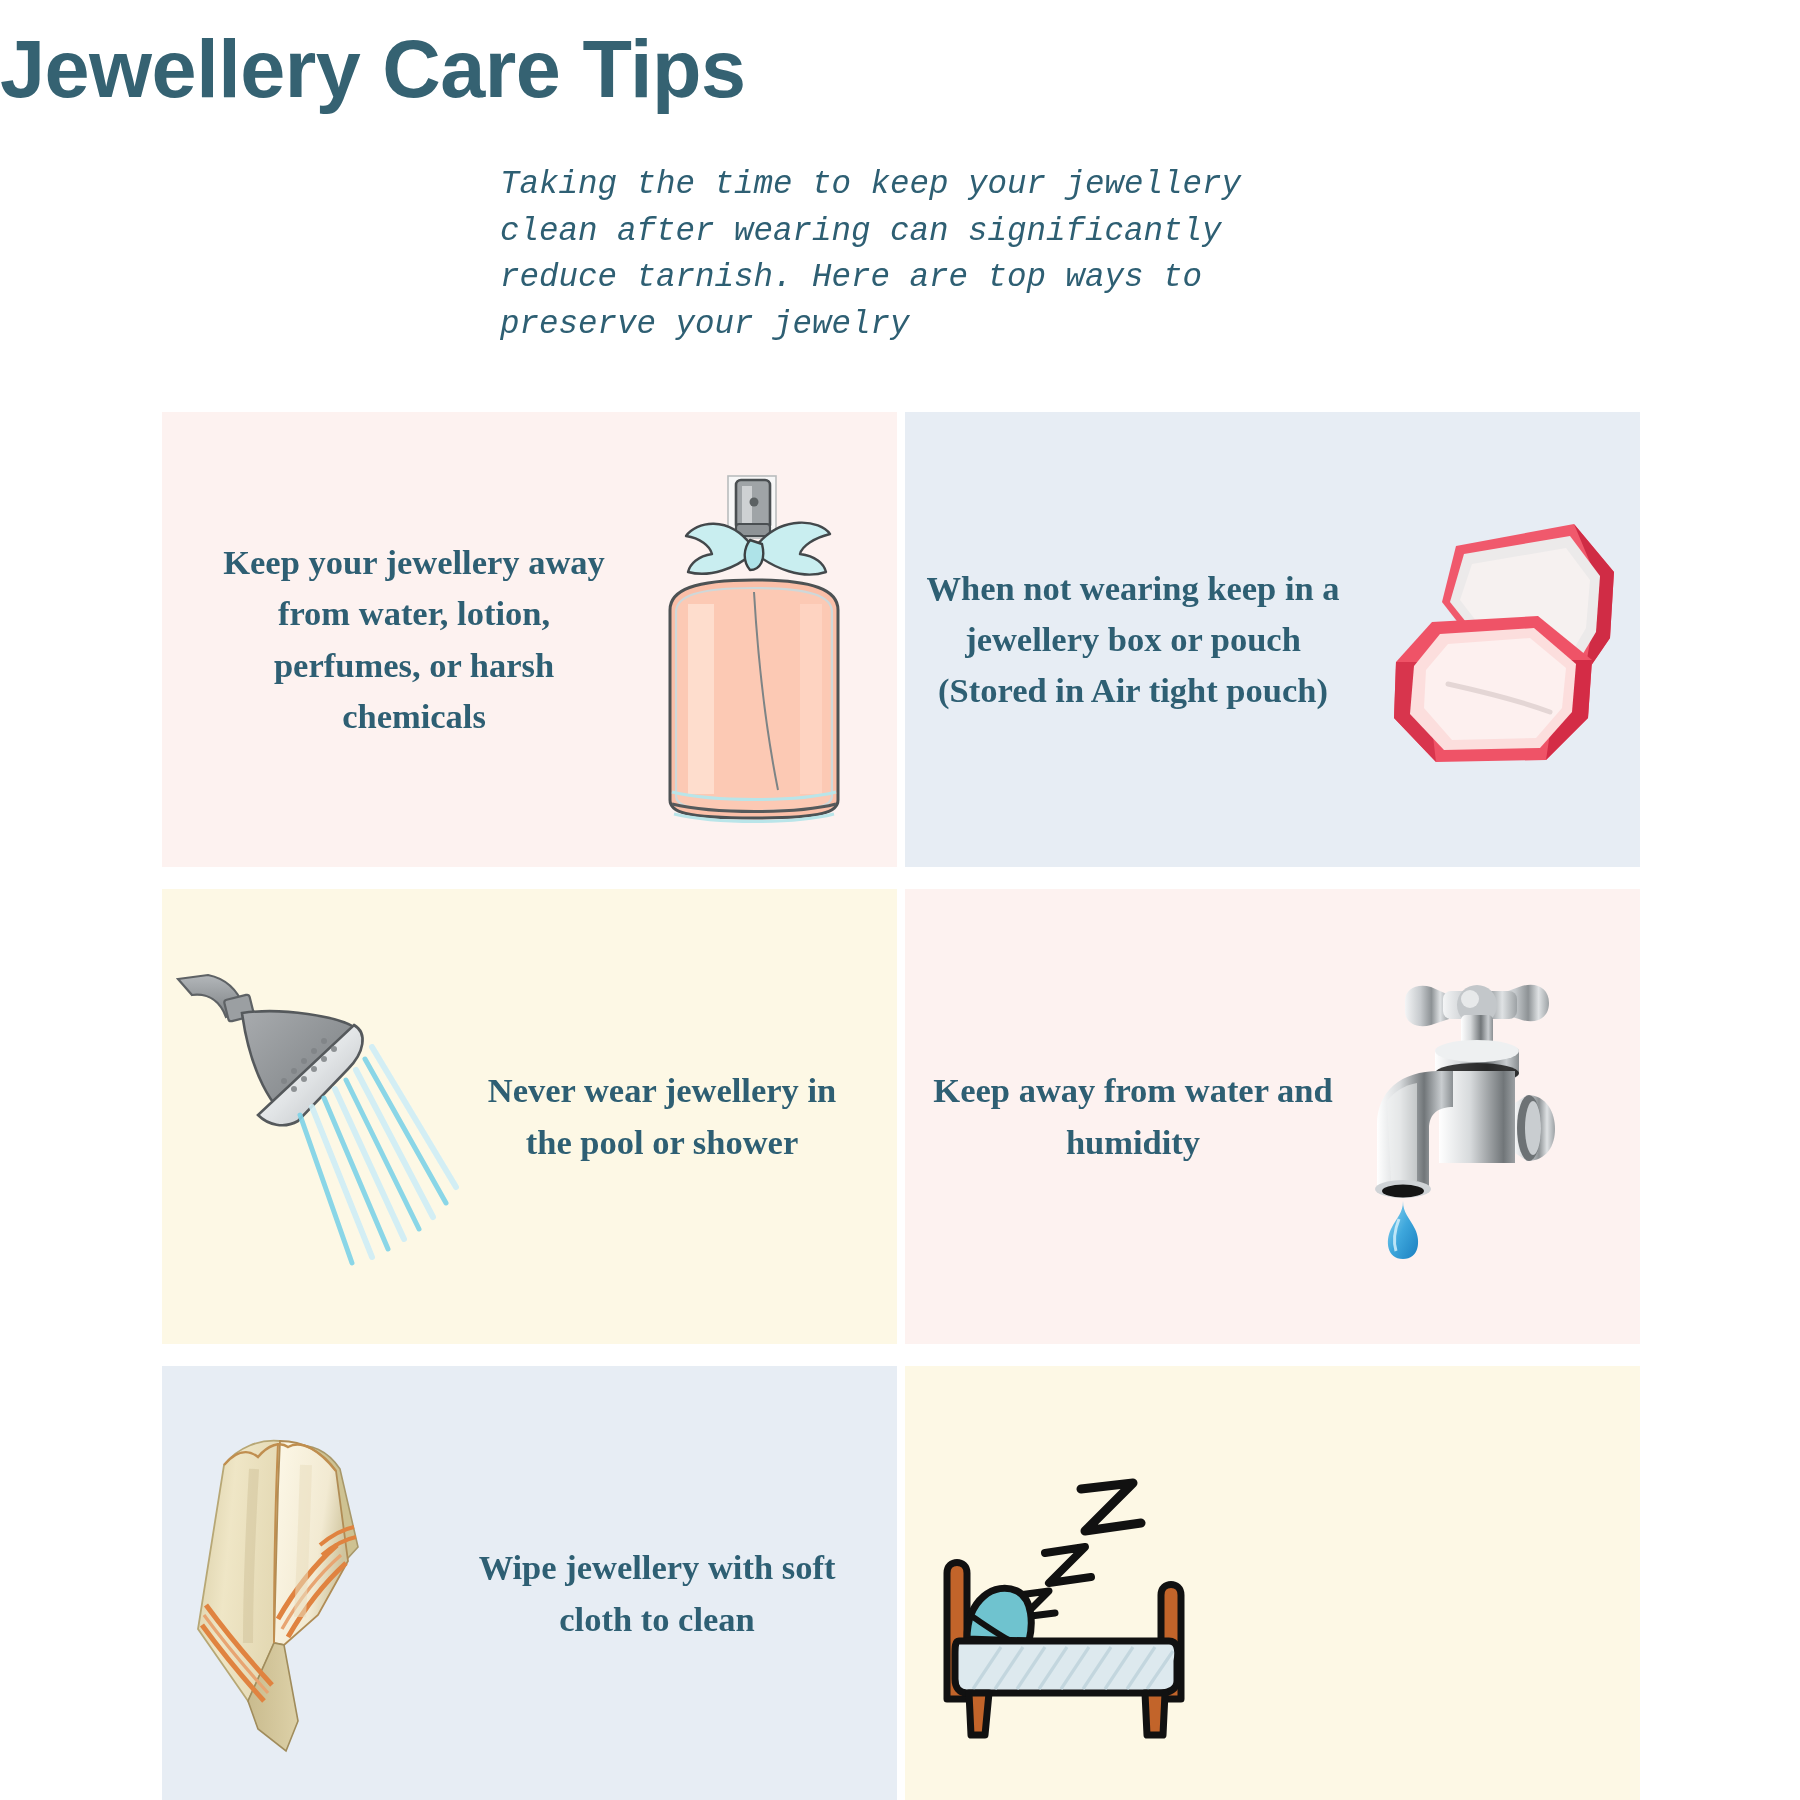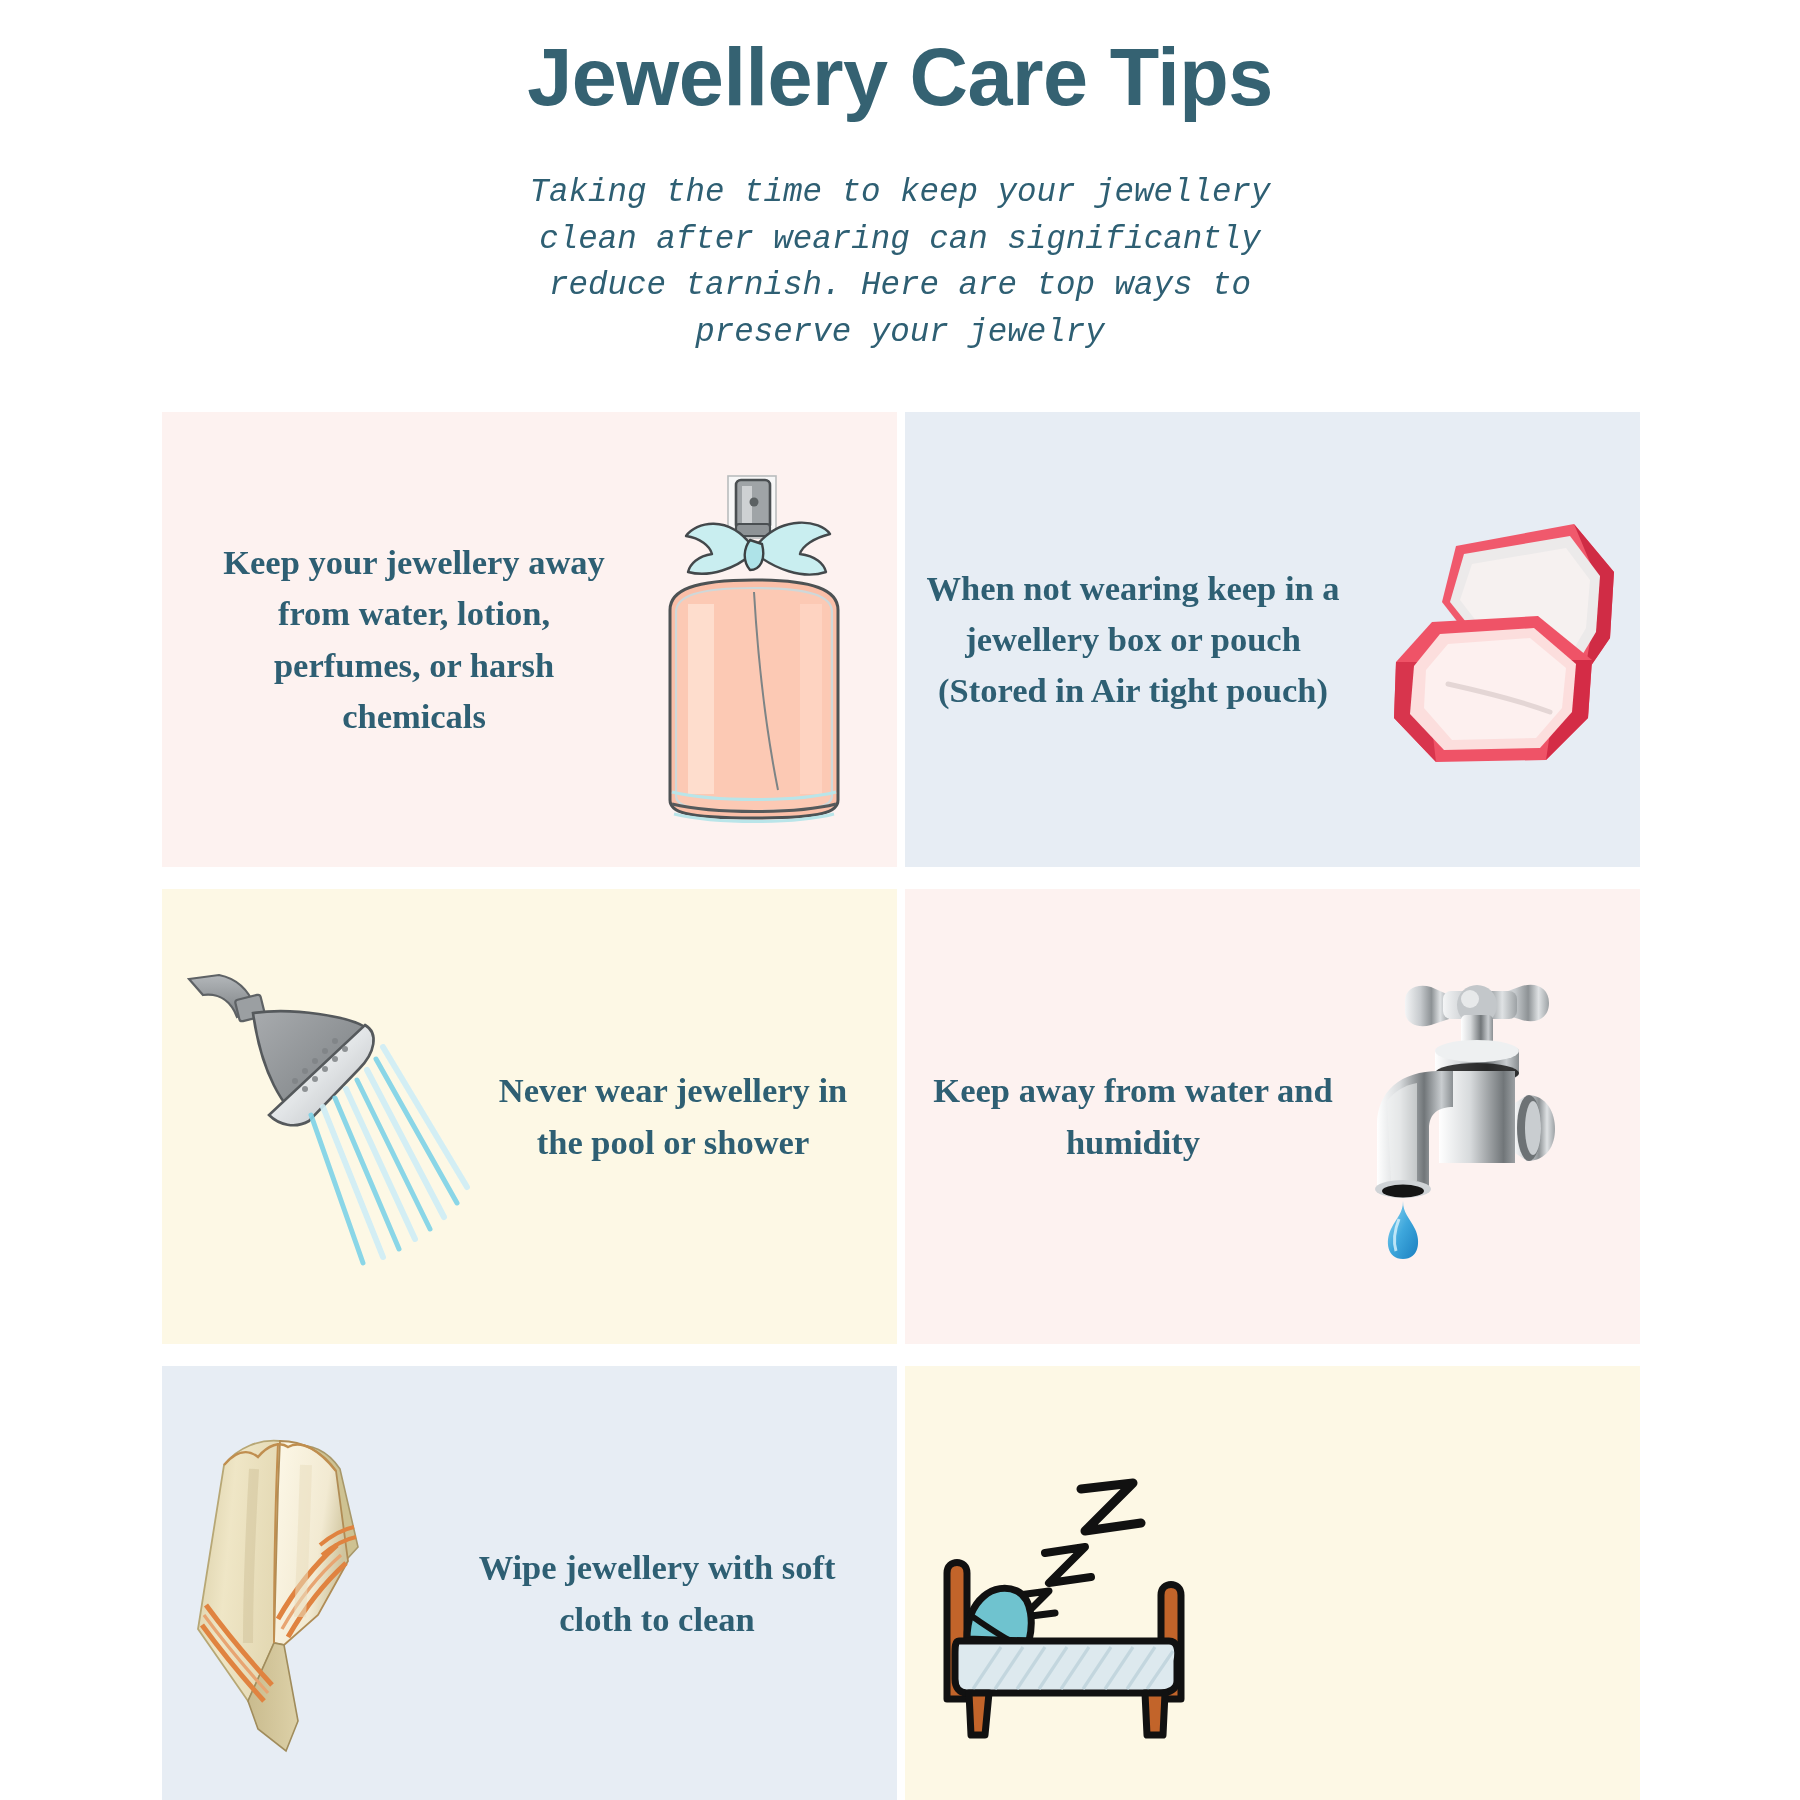--- a/index.html
+++ b/index.html
@@ -15,22 +15,21 @@
   }
   .page {
     position: relative;
     width: 1800px;
     height: 1800px;
     background: #ffffff;
   }
 
   
   .header {
-    padding-top: 32px;
-    text-align: center;
+    padding-top: 24px;
   }
   .title {
     font-family: "Liberation Sans", sans-serif;
     font-weight: bold;
     font-size: 81px;
     line-height: 1.12;
     letter-spacing: -0.5px;
     color: #356272;
     margin: 0;
   }
@@ -167,21 +166,21 @@
             <path d="M214 150 L210 208 L168 250 L176 196 L178 150 Z" fill="#d42c46"></path>
             <path d="M18 152 L16 208 L58 252 L52 200 L50 152 Z" fill="#d8354d"></path>
             <path d="M36 156 L62 124 L156 118 L198 154 L194 202 L162 238 L66 240 L32 204 Z" fill="#fcdedd"></path>
             <path d="M48 160 L70 134 L152 128 L188 158 L184 198 L158 228 L74 230 L46 198 Z" fill="#fdf0ef"></path>
             <path d="M70 174 C106 182 140 190 172 202" fill="none" stroke="#e4d6d5" stroke-width="5" stroke-linecap="round"></path>
           </g>
         </svg>
       </div>
     </div>
 
-    <div class="card cream al" style="background: rgb(253, 248, 229); padding-left: 11px;">
+    <div class="card cream al" style="background: rgb(253, 248, 229);">
       <div class="art shower">
         <svg viewBox="0 0 290 300" width="290" height="300">
           <defs>
             <linearGradient id="shHead" x1="0" y1="0" x2="1" y2="1">
               <stop offset="0" stop-color="#a8abae"></stop>
               <stop offset="0.55" stop-color="#8d9194"></stop>
               <stop offset="1" stop-color="#b9bdc0"></stop>
             </linearGradient>
             <linearGradient id="shPipe" x1="0" y1="0" x2="0" y2="1">
               <stop offset="0" stop-color="#b3b7ba"></stop>

